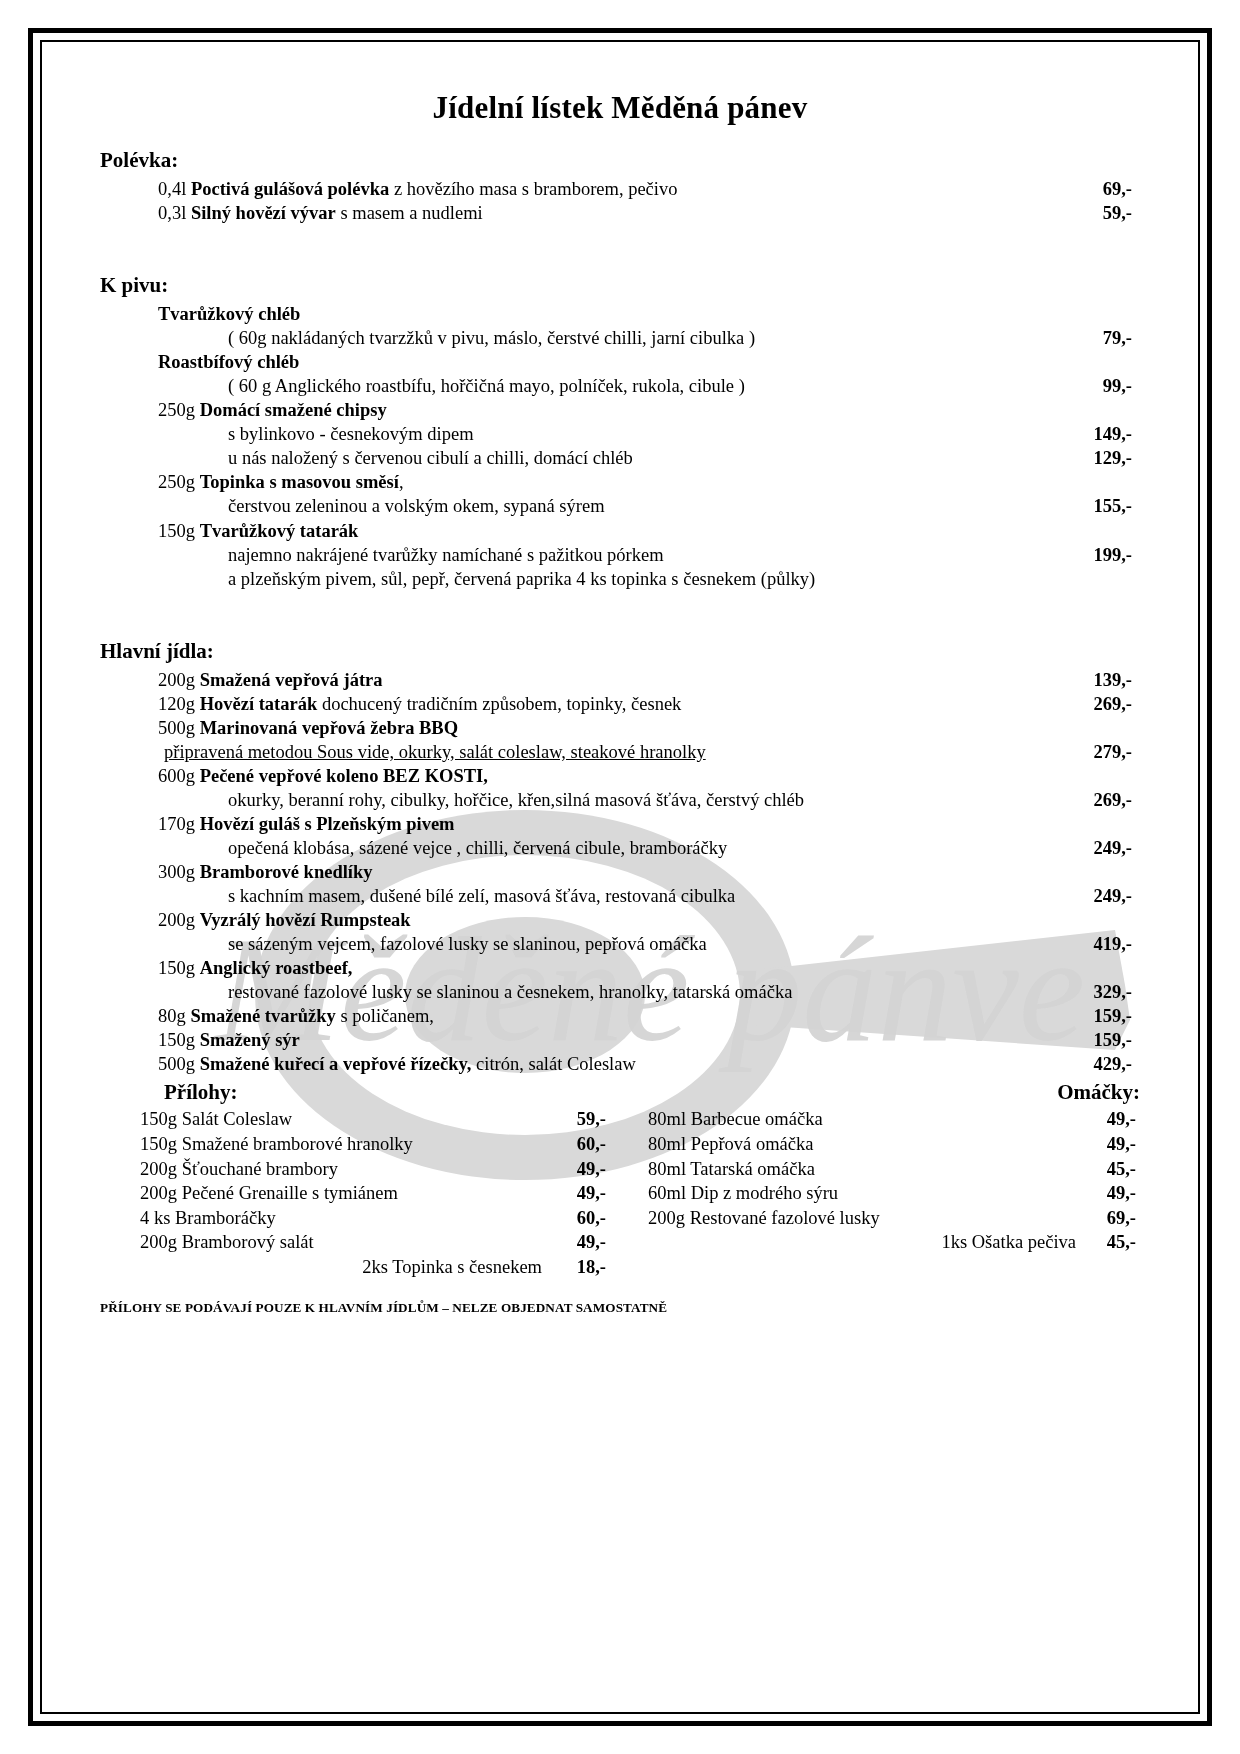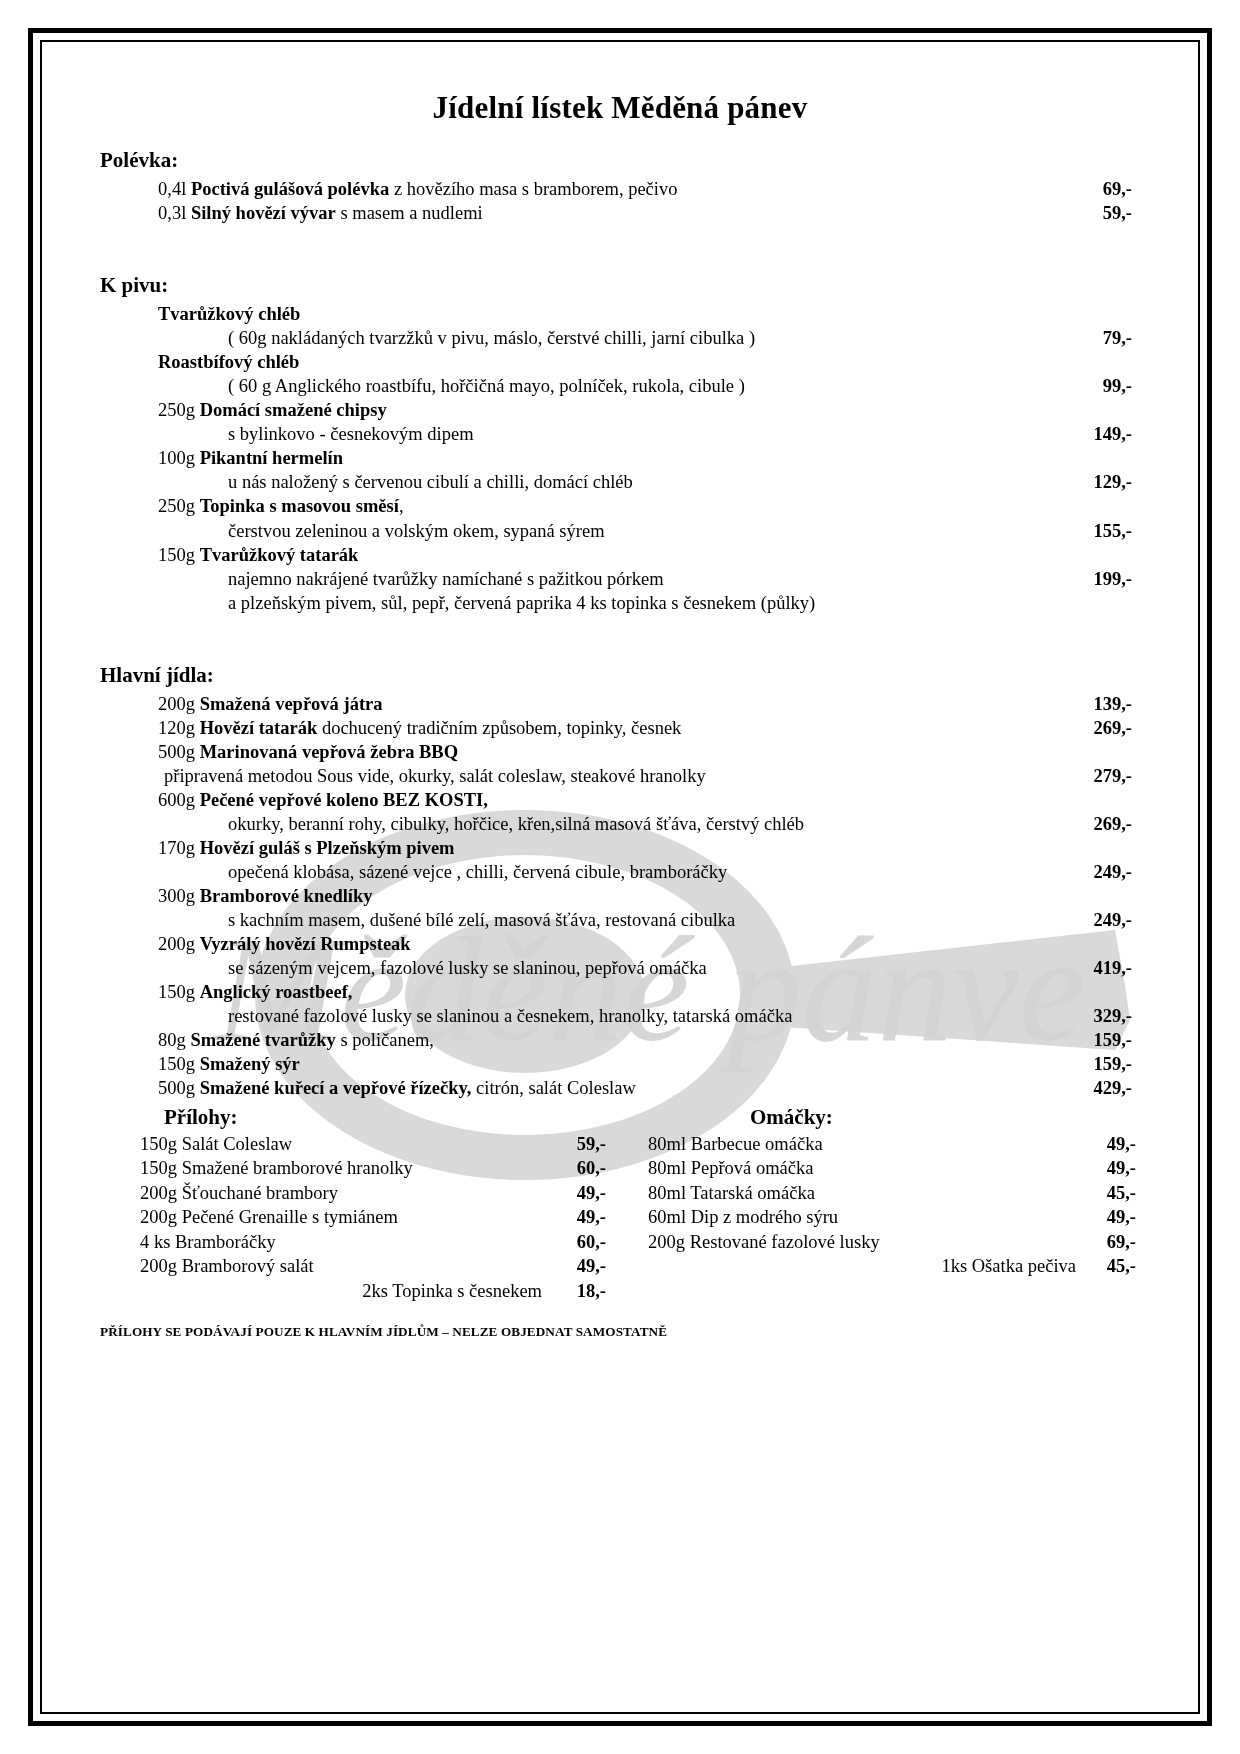--- a/index.html
+++ b/index.html
@@ -80,41 +80,41 @@
     white-space: nowrap;
   }
   .row .price {
     flex: 0 0 78px;
     text-align: right;
     font-weight: bold;
     font-size: 18.5px;
     padding-right: 8px;
   }
   .row.indent .txt { padding-left: 128px; }
-  .row.indent2 .txt { padding-left: 64px; }
+  .row.indent2 .txt { padding-left: 64px; text-decoration: underline; }
   .row.noindent .txt { padding-left: 58px; }
   b { font-weight: bold; }
   .gap-lg { height: 38px; }
 
   
   .cols {
     display: flex;
     margin-top: 4px;
   }
   .col {
     flex: 1 1 50%;
   }
   .col-head {
     font-size: 21px;
     font-weight: bold;
     text-align: left;
     padding-left: 64px;
     margin-bottom: 2px;
   }
-  .col-head.right { padding-left: 130px; }
+  .col-head.right { padding-left: 130px; text-align: right; }
   .crow {
     display: flex;
     align-items: baseline;
     font-size: 18.5px;
     line-height: 1.33;
   }
   .crow .ctxt {
     flex: 1 1 auto;
     padding-left: 40px;
     white-space: nowrap;
@@ -191,24 +191,20 @@
           <span class="price">99,-</span>
         </div>
         <div class="row noindent">
           <span class="txt">250g <b>Domácí smažené chipsy</b></span>
           <span class="price"></span>
         </div>
         <div class="row indent">
           <span class="txt">s bylinkovo - česnekovým dipem</span>
           <span class="price">149,-</span>
         </div>
-        <div class="row noindent">
-          <span class="txt">100g <b>Pikantní hermelín</b></span>
-          <span class="price"></span>
-        </div>
         <div class="row indent">
           <span class="txt">u nás naložený s  červenou cibulí a chilli, domácí chléb</span>
           <span class="price">129,-</span>
         </div>
         <div class="row noindent">
           <span class="txt">250g <b>Topinka s masovou směsí</b>,</span>
           <span class="price"></span>
         </div>
         <div class="row indent">
           <span class="txt">čerstvou zeleninou a volským okem, sypaná sýrem</span>

